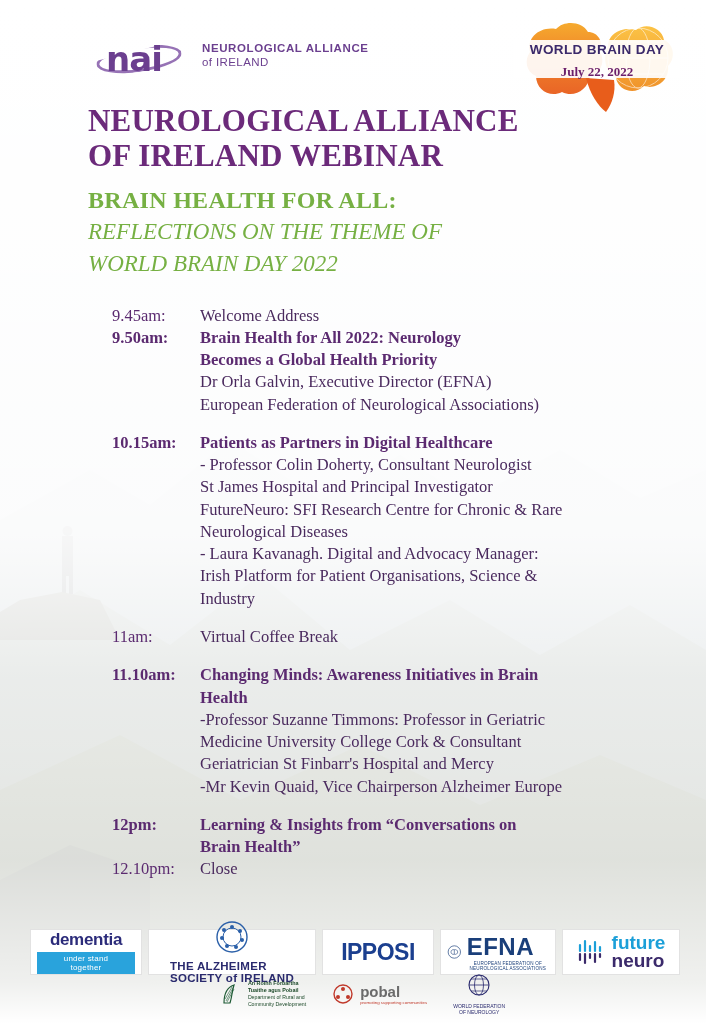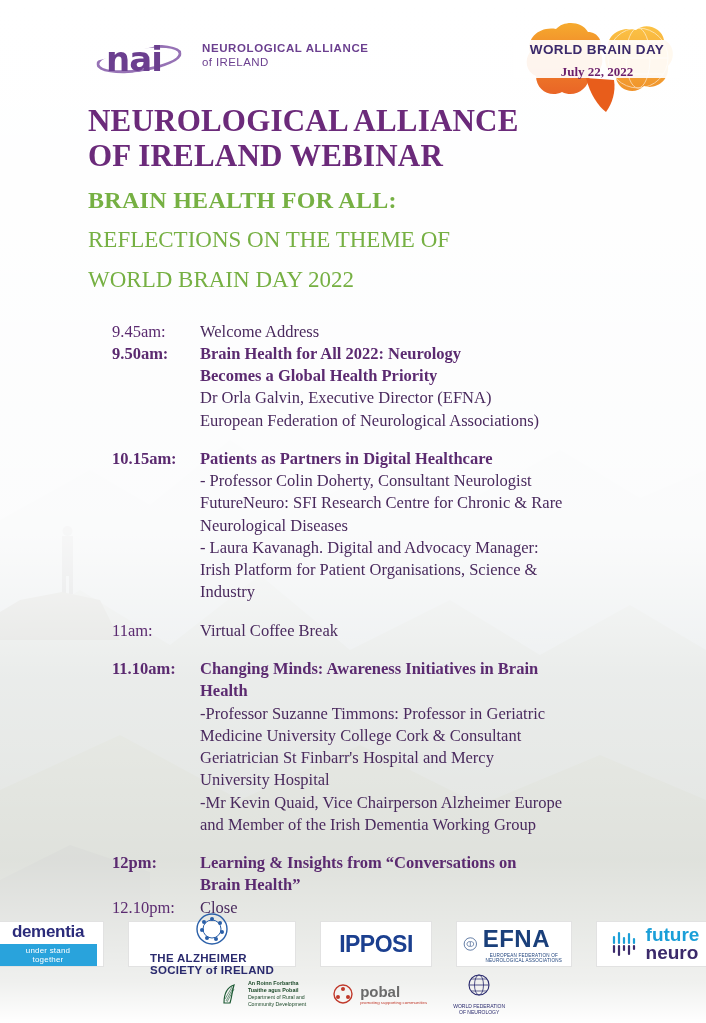--- a/index.html
+++ b/index.html
@@ -87,24 +87,25 @@
     font-weight: 700; font-size: 31px; color: #6b2a7a;
     line-height: 1.12; letter-spacing: .2px;
   }
   .t-green-1 {
     margin-top: 14px;
     font-family: "Liberation Serif", serif;
     font-weight: 700; font-size: 24px; color: #76b043;
     letter-spacing: .3px;
   }
   .t-green-2 {
-    margin-top: 12px;
+    margin-top: 4px;
     font-family: "Liberation Serif", serif;
     font-weight: 400; font-size: 23px; color: #76b043;
     line-height: 1.22;
+    font-style: italic;
   }
 
   
   .agenda {
     position: relative; margin: 26px 0 0 0;
     padding-left: 112px; padding-right: 28px;
   }
   .row { display: flex; margin-bottom: 0; }
   .row + .row.spaced { margin-top: 16px; }
   .time {
@@ -119,23 +120,23 @@
     flex: 1 1 auto;
     font-family: "Liberation Serif", serif;
     font-size: 16.5px; color: #4a2a5e;
     line-height: 1.35;
   }
   .detail .bold { font-weight: 700; color: #5b2a70; }
   .detail .plain { font-weight: 400; }
 
   
   .logos {
-    position: absolute; left: 0; bottom: 56px;
+    position: absolute; left: 0; bottom: 48px;
     width: 706px; height: 46px;
-    display: flex; justify-content: center; align-items: stretch; gap: 24px;
+    display: flex; justify-content: flex-start; align-items: stretch; gap: 6px;
     padding: 0 30px;
   }
   .logo-box {
     background: #ffffff; border: 1px solid #e2e2e2;
     display: flex; align-items: center; justify-content: center;
     padding: 3px 6px;
   }
   .lb1 { flex: 0 0 108px; }
   .lb2 { flex: 0 0 168px; }
   .lb3 { flex: 0 0 112px; }
@@ -328,20 +329,21 @@
         <div class="plain">Dr Orla Galvin, Executive Director (EFNA)</div>
         <div class="plain">European Federation of Neurological Associations)</div>
       </div>
     </div>
 
     <div class="row spaced">
       <div class="time bold">10.15am:</div>
       <div class="detail">
         <div class="bold">Patients as Partners in Digital Healthcare</div>
         <div class="plain">- Professor Colin Doherty, Consultant Neurologist</div>
+        <div class="plain">St James Hospital and Principal Investigator</div>
         <div class="plain">FutureNeuro: SFI Research Centre for Chronic &amp; Rare</div>
         <div class="plain">Neurological Diseases</div>
         <div class="plain">- Laura Kavanagh. Digital and Advocacy Manager:</div>
         <div class="plain">Irish Platform for Patient Organisations, Science &amp;</div>
         <div class="plain">Industry</div>
       </div>
     </div>
 
     <div class="row spaced">
       <div class="time">11am:</div>
@@ -351,23 +353,21 @@
     </div>
 
     <div class="row spaced">
       <div class="time bold">11.10am:</div>
       <div class="detail">
         <div class="bold">Changing Minds: Awareness Initiatives in Brain</div>
         <div class="bold">Health</div>
         <div class="plain">-Professor Suzanne Timmons: Professor in Geriatric</div>
         <div class="plain">Medicine University College Cork &amp; Consultant</div>
         <div class="plain">Geriatrician St Finbarr's Hospital and Mercy</div>
-        <div class="plain">University Hospital</div>
         <div class="plain">-Mr Kevin Quaid, Vice Chairperson Alzheimer Europe</div>
-        <div class="plain">and Member of the Irish Dementia Working Group</div>
       </div>
     </div>
 
     <div class="row spaced">
       <div class="time bold">12pm:</div>
       <div class="detail">
         <div class="bold">Learning &amp; Insights from “Conversations on</div>
         <div class="bold">Brain Health”</div>
       </div>
     </div>

